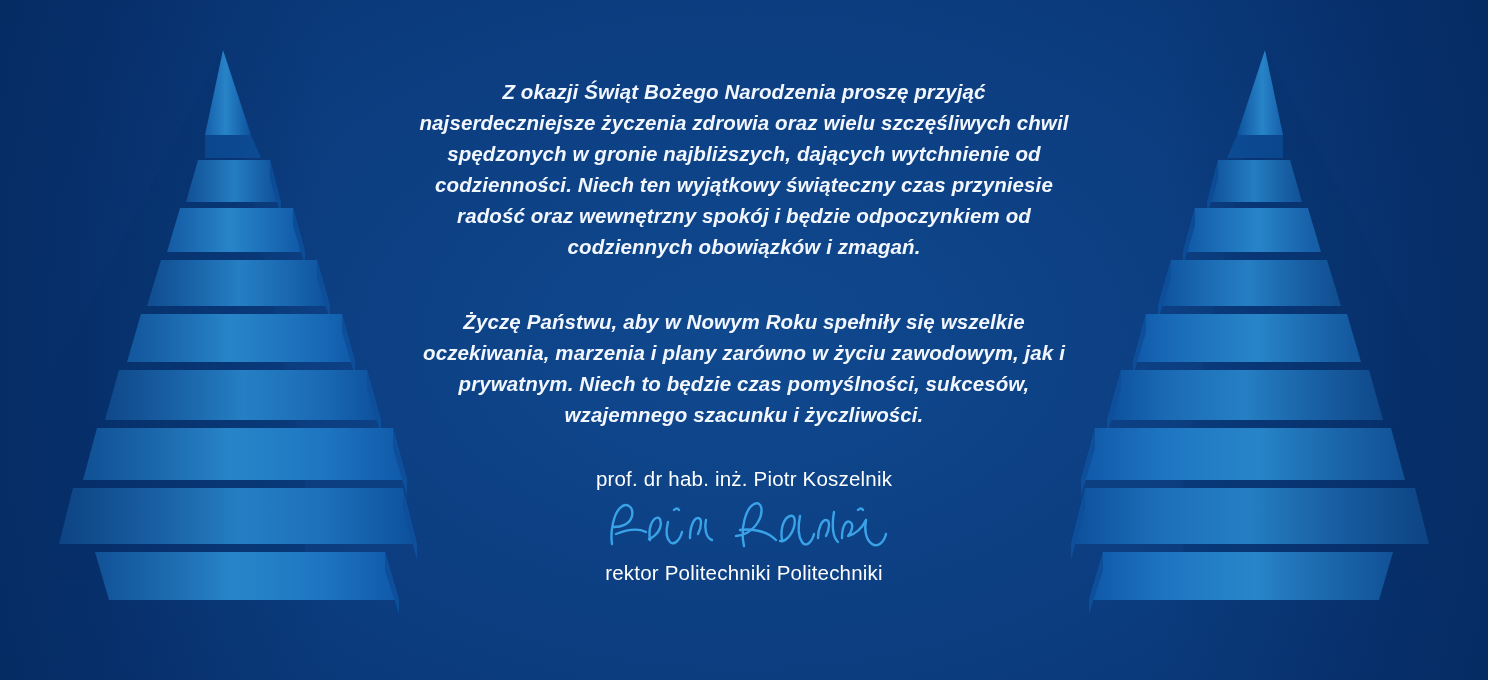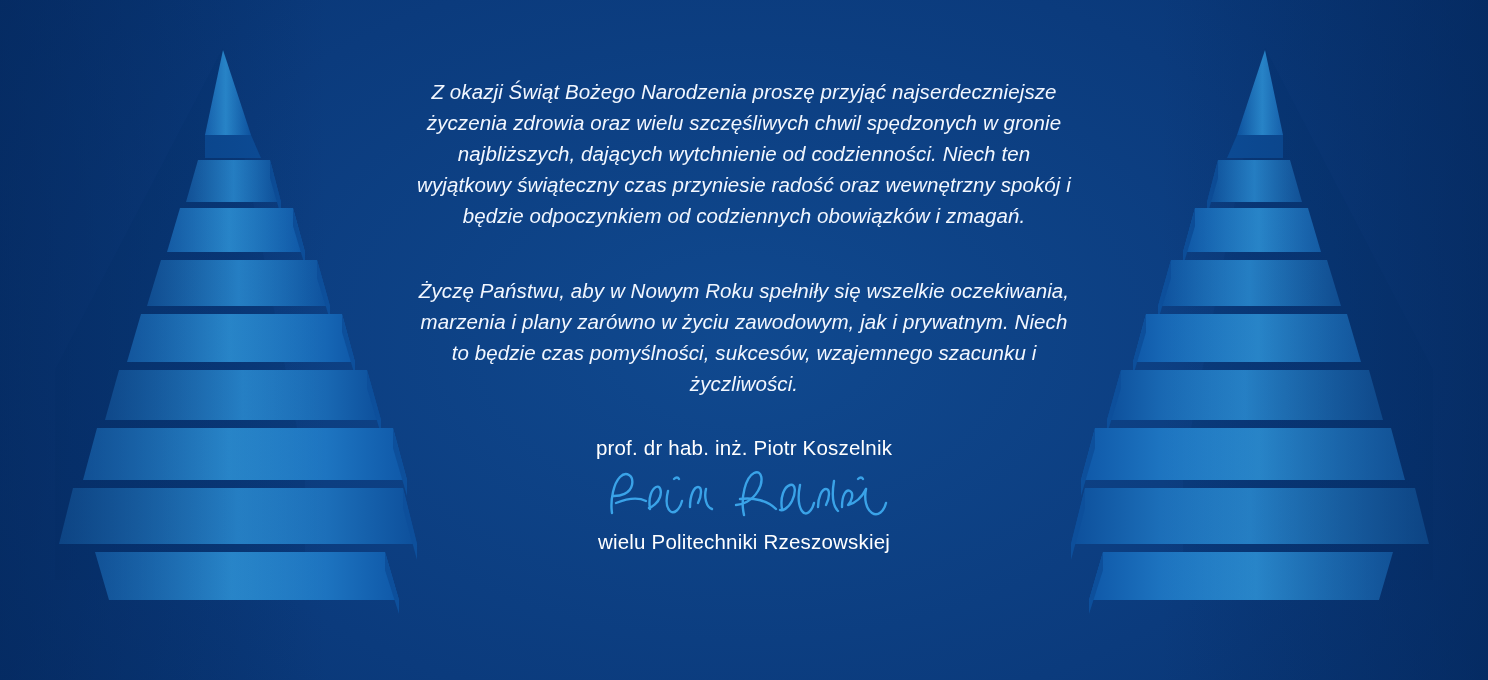--- a/index.html
+++ b/index.html
@@ -47,20 +47,21 @@
     text-align: center;
     color: #ffffff;
   }
   .para {
     font-style: italic;
     font-size: 20.5px;
     line-height: 31px;
     letter-spacing: 0.1px;
     margin: 0 0 26px 0;
     color: #f2f7ff;
+    font-weight: bold;
   }
   .para.second { margin-bottom: 34px; margin-top: 44px; }
 
   .signature-block {
     margin-top: 7px;
     text-align: center;
   }
   .sig-name {
     font-size: 20.5px;
     line-height: 30px;
@@ -213,17 +214,17 @@
             <path d="M206 22 C204 32 204 42 208 48 C212 54 218 48 220 40"></path>
             <path d="M224 44 C224 34 228 26 232 26 C236 26 236 34 232 42"></path>
             <path d="M240 18 C238 30 238 42 244 48"></path>
             <path d="M248 44 C248 32 252 26 256 28 C260 30 258 38 254 42 C262 40 268 34 272 26"></path>
             <path d="M264 16 C266 14 268 14 269 16"></path>
             <path d="M272 26 C270 36 272 46 278 50 C284 54 290 48 292 40"></path>
           </g>
         </svg>
       </div>
 
-      <div class="sig-role">wielu Politechniki Rzeszowskiej</div>
+      <div class="sig-role">rektor Politechniki Politechniki</div>
     </div>
   </div>
 
 </div>
 
 </body></html>

